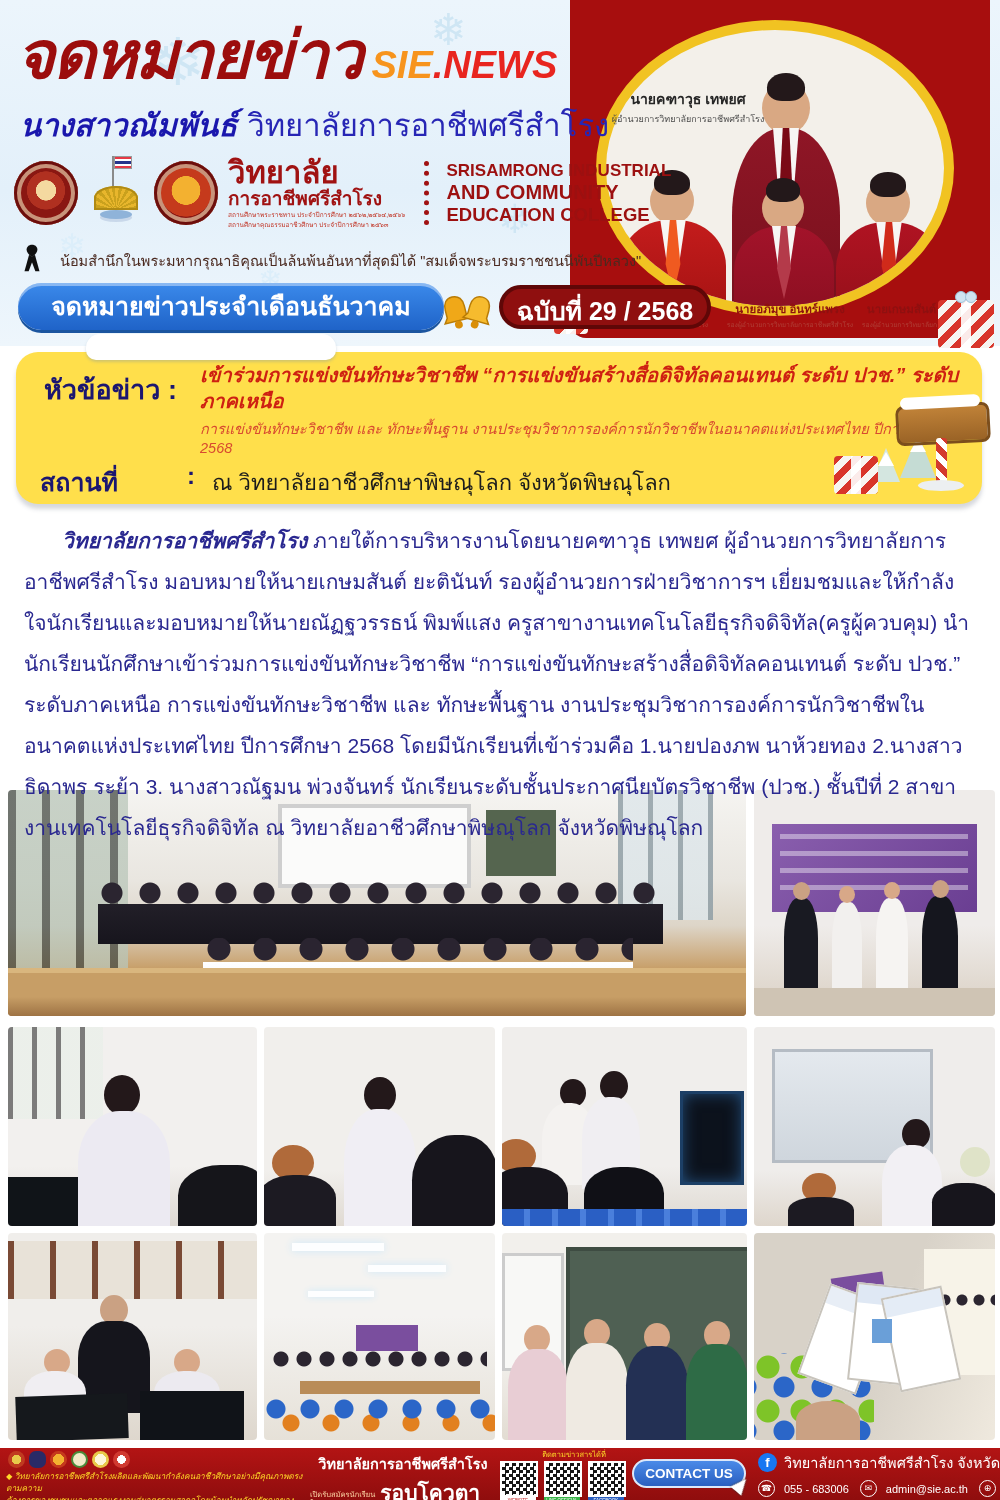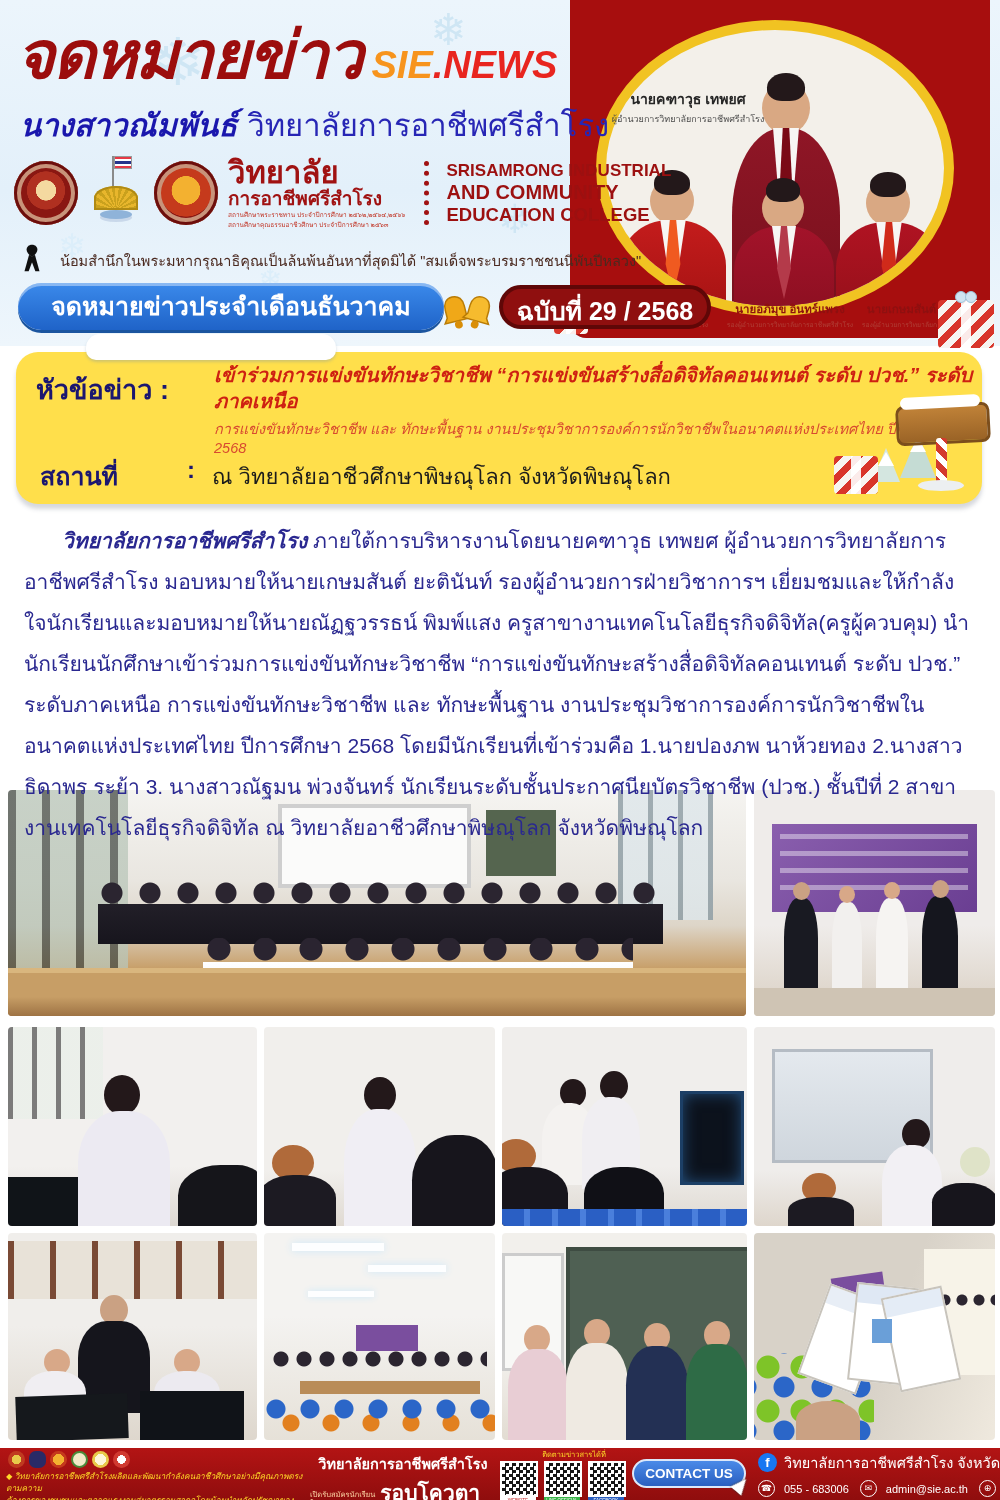--- a/index.html
+++ b/index.html
@@ -62,30 +62,30 @@
   .depnames{position:absolute;left:0;bottom:8px;width:100%;display:flex;z-index:2;}
   .dep{text-align:center;}
   .dep .n{font-size:11.5px;font-weight:800;color:#8e1010;}
   .dep .t{font-size:6.8px;color:#b04038;margin-top:1px;}
 
   
   .snowdrift{position:absolute;left:86px;top:334px;width:250px;height:26px;background:#fff;border-radius:14px 14px 10px 10px;z-index:4;box-shadow:0 2px 3px rgba(120,150,170,.35);}
 
   
   .infobox{position:absolute;left:16px;top:352px;width:966px;height:152px;border-radius:22px;background:#ffdf4b;z-index:3;box-shadow:0 5px 4px rgba(90,100,120,.25);}
-  .row-topic{position:absolute;left:20px;top:10px;display:flex;gap:22px;}
+  .row-topic{position:absolute;left:28px;top:10px;display:flex;}
   .lab{color:#1b1670;font-weight:800;}
   .topic-lab{font-size:27px;width:156px;padding-top:6px;}
   .topic-head{width:760px;}
   .topic-head .h1{font-size:20px;font-weight:800;font-style:italic;color:#ce2012;line-height:1.3;}
   .topic-head .h2{font-size:14.5px;font-style:italic;color:#d84a30;margin-top:3px;}
   .row-date{position:absolute;left:24px;top:70px;display:flex;font-size:25px;}
   .date-lab{width:172px;}
   .date-val{font-weight:800;color:#17106b;}
-  .row-place{position:absolute;left:24px;top:104px;display:flex;font-size:24px;}
+  .row-place{position:absolute;left:24px;top:110px;display:flex;font-size:24px;}
   .place-lab{width:130px;font-size:25px;}
   .place-colon{color:#1b1670;font-weight:800;width:42px;text-align:center;}
   .place-val{color:#1c1c1c;font-size:22px;padding-top:3px;}
   .sign{position:absolute;z-index:4;}
   .sign .board{position:absolute;left:0;top:10px;width:88px;height:34px;background:linear-gradient(180deg,#c08238,#9a6326);border:3px solid #7c4e1c;border-radius:8px;transform:rotate(-3deg);}
   .sign .snowcap{position:absolute;left:4px;top:2px;width:80px;height:12px;background:#fff;border-radius:8px;transform:rotate(-3deg);}
   .sign .pole{position:absolute;left:40px;top:44px;width:11px;height:46px;background:repeating-linear-gradient(45deg,#d33a2e 0 6px,#fff 6px 12px);border-radius:3px;}
   .sign .base{position:absolute;left:22px;top:86px;width:46px;height:11px;border-radius:50%;background:#eceff1;}
   .tree{position:absolute;width:0;height:0;z-index:3;}
   .tree.t1{border-left:18px solid transparent;border-right:18px solid transparent;border-bottom:44px solid #c5dcd4;}

